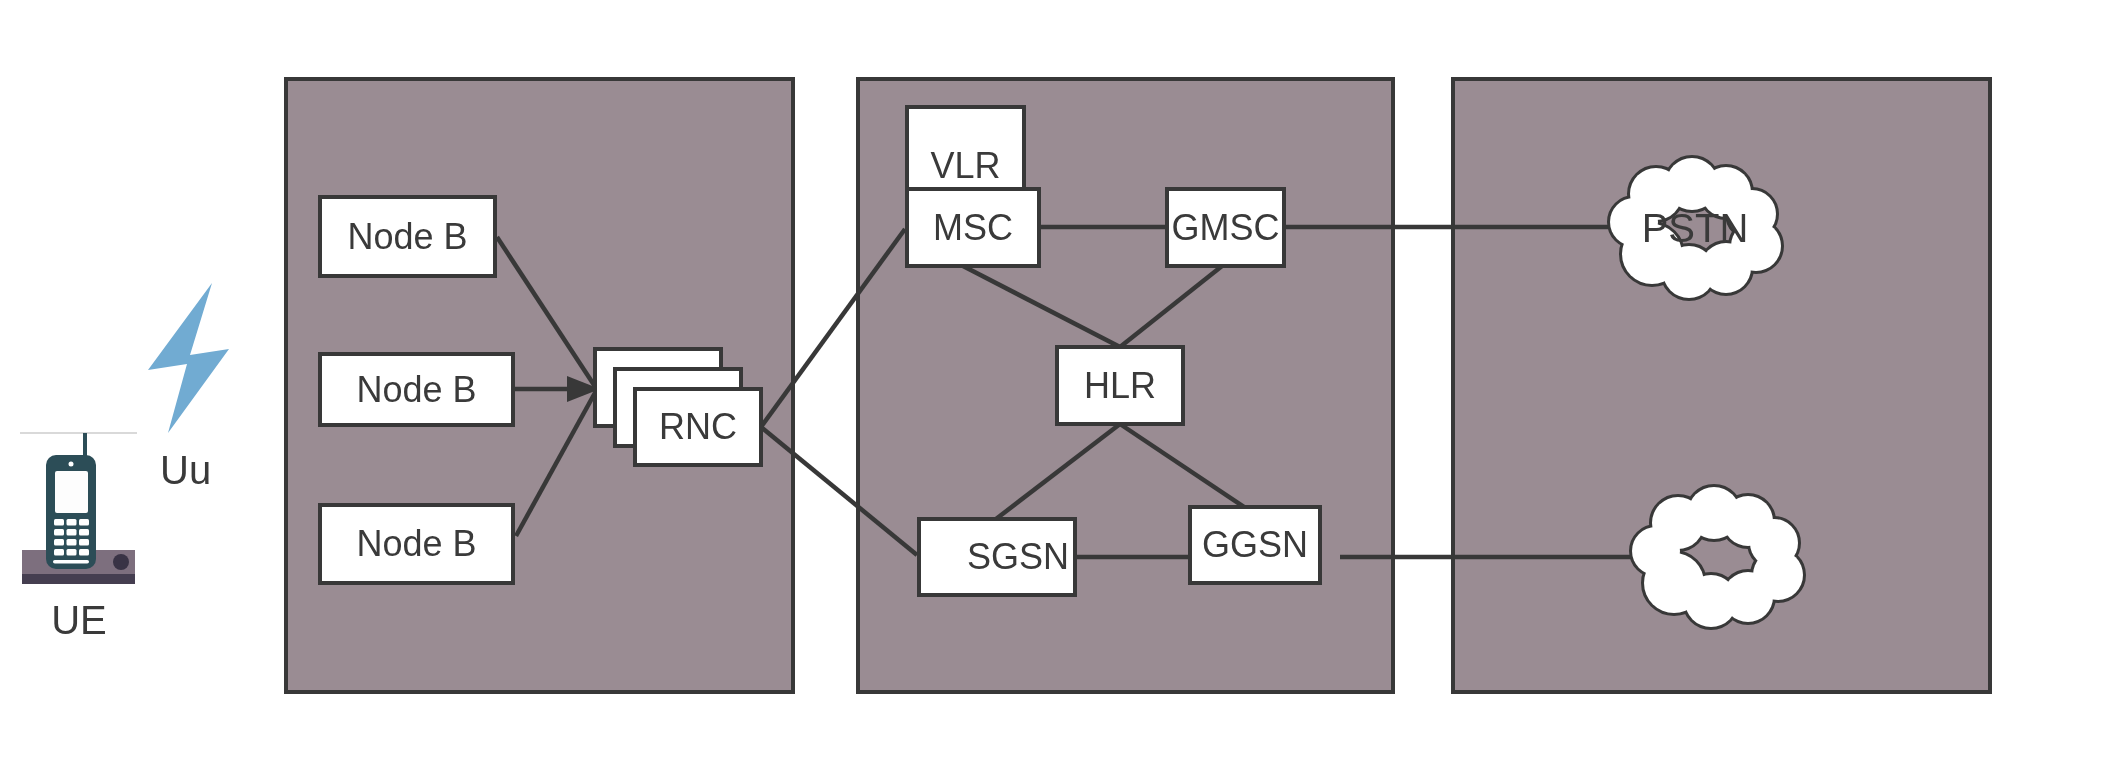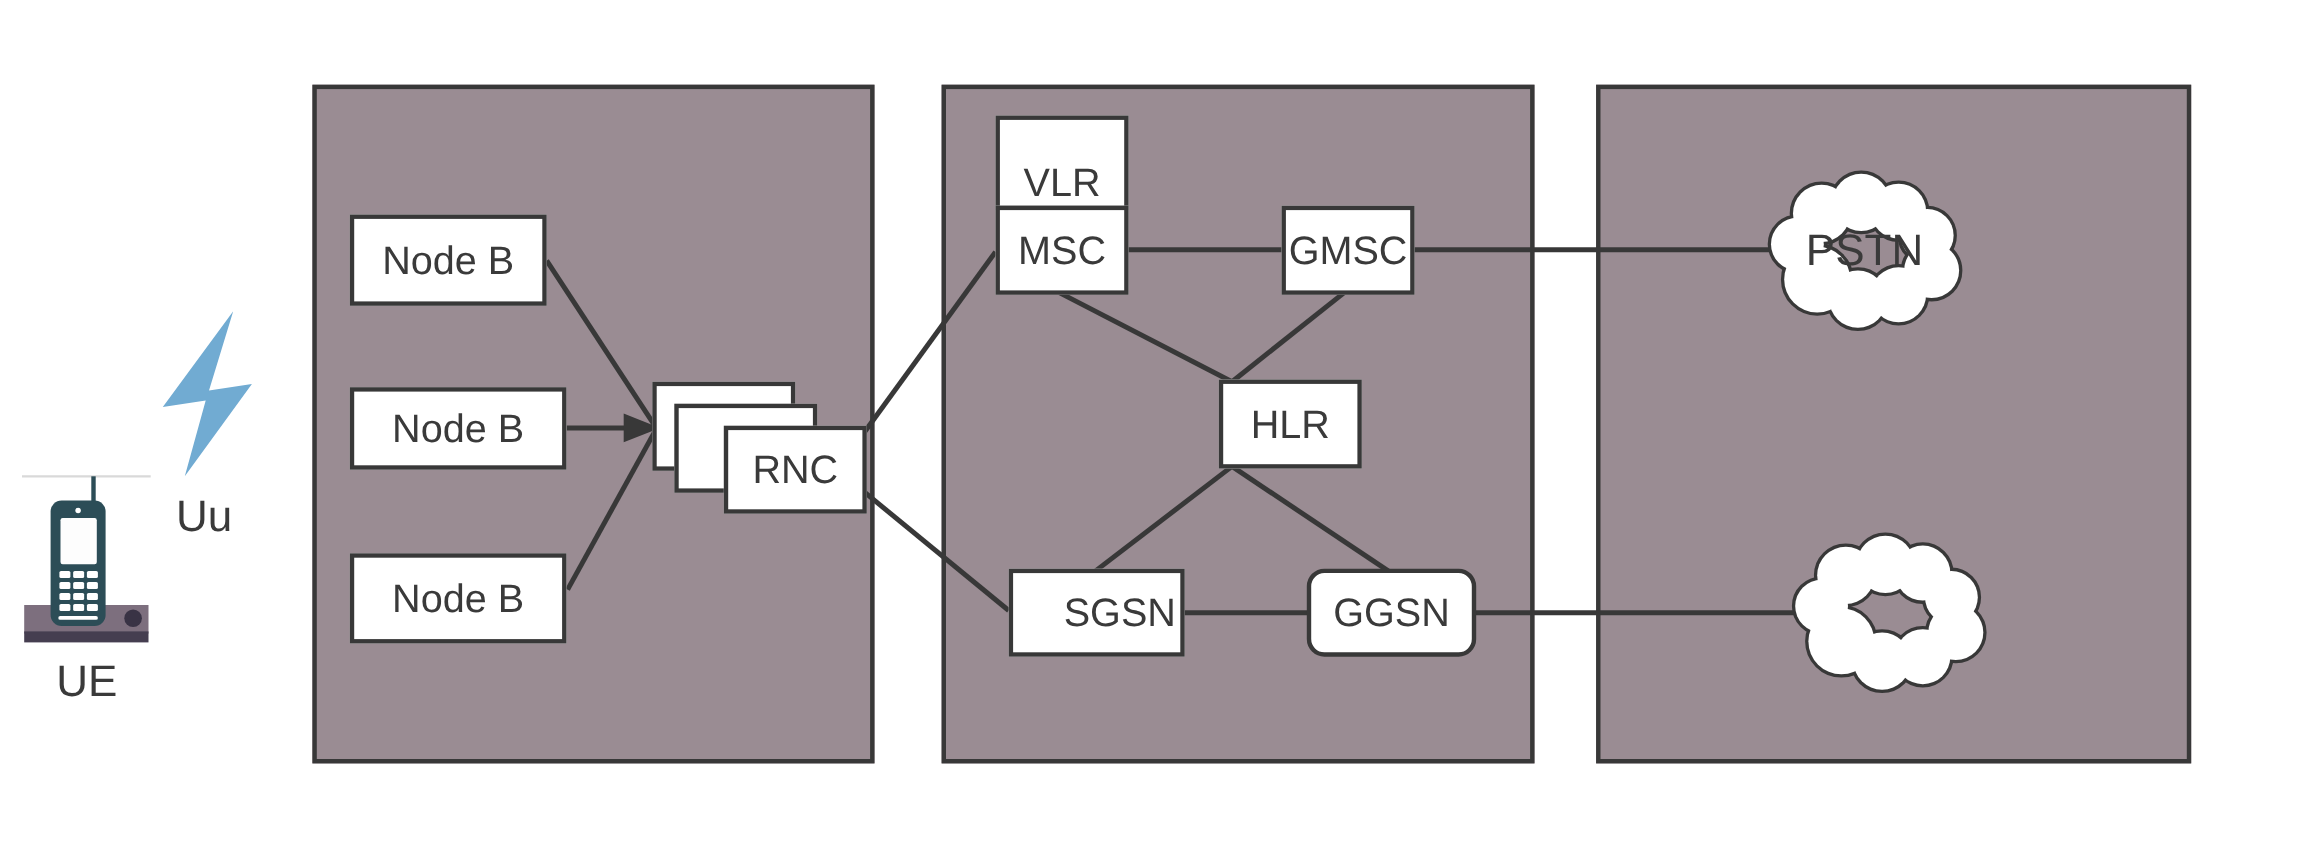--- a/index.html
+++ b/index.html
@@ -114,40 +114,40 @@
   </div>
   <div class="node" style="left:318px;top:352px;width:197px;height:75px;">
     <span>Node B</span>
   </div>
   <div class="node" style="left:318px;top:503px;width:197px;height:82px;">
     <span>Node B</span>
   </div>
 
   <div class="sheet" style="left:593px;top:347px;width:130px;height:81px;"></div>
   <div class="sheet" style="left:613px;top:367px;width:130px;height:81px;"></div>
-  <div class="node" style="left:633px;top:387px;width:130px;height:80px;margin-left:25px;">
+  <div class="node" style="left:633px;top:387px;width:130px;height:80px;">
     <span>RNC</span>
   </div>
 
   <div class="node" style="left:905px;top:105px;width:121px;height:86px;align-items:flex-end;">
     <span>VLR</span>
   </div>
-  <div class="node" style="left:905px;top:187px;width:121px;height:81px;">
+  <div class="node" style="left:905px;top:187px;width:136px;height:81px;">
     <span>MSC</span>
   </div>
   <div class="node" style="left:1165px;top:187px;width:121px;height:81px;">
     <span>GMSC</span>
   </div>
-  <div class="node" style="left:1108px;top:345px;width:130px;height:81px;">
+  <div class="node" style="left:1055px;top:345px;width:130px;height:81px;">
     <span>HLR</span>
   </div>
   <div class="node" style="left:917px;top:517px;width:160px;height:80px;padding-left:42px;">
     <span>SGSN</span>
   </div>
-  <div class="node" style="left:1188px;top:517px;width:154px;height:80px;border-radius:16px;">
+  <div class="node" style="left:1188px;top:505px;width:134px;height:80px;">
     <span>GGSN</span>
   </div>
 
   <div class="cloud-label" style="left:1610px;top:158px;width:170px;height:140px;">PSTN</div>
 
   <div class="floating-label" style="left:160px;top:448px;">Uu</div>
   <div class="floating-label" style="left:37px;top:598px;width:84px;text-align:center;">UE</div>
 
 </div>
 

